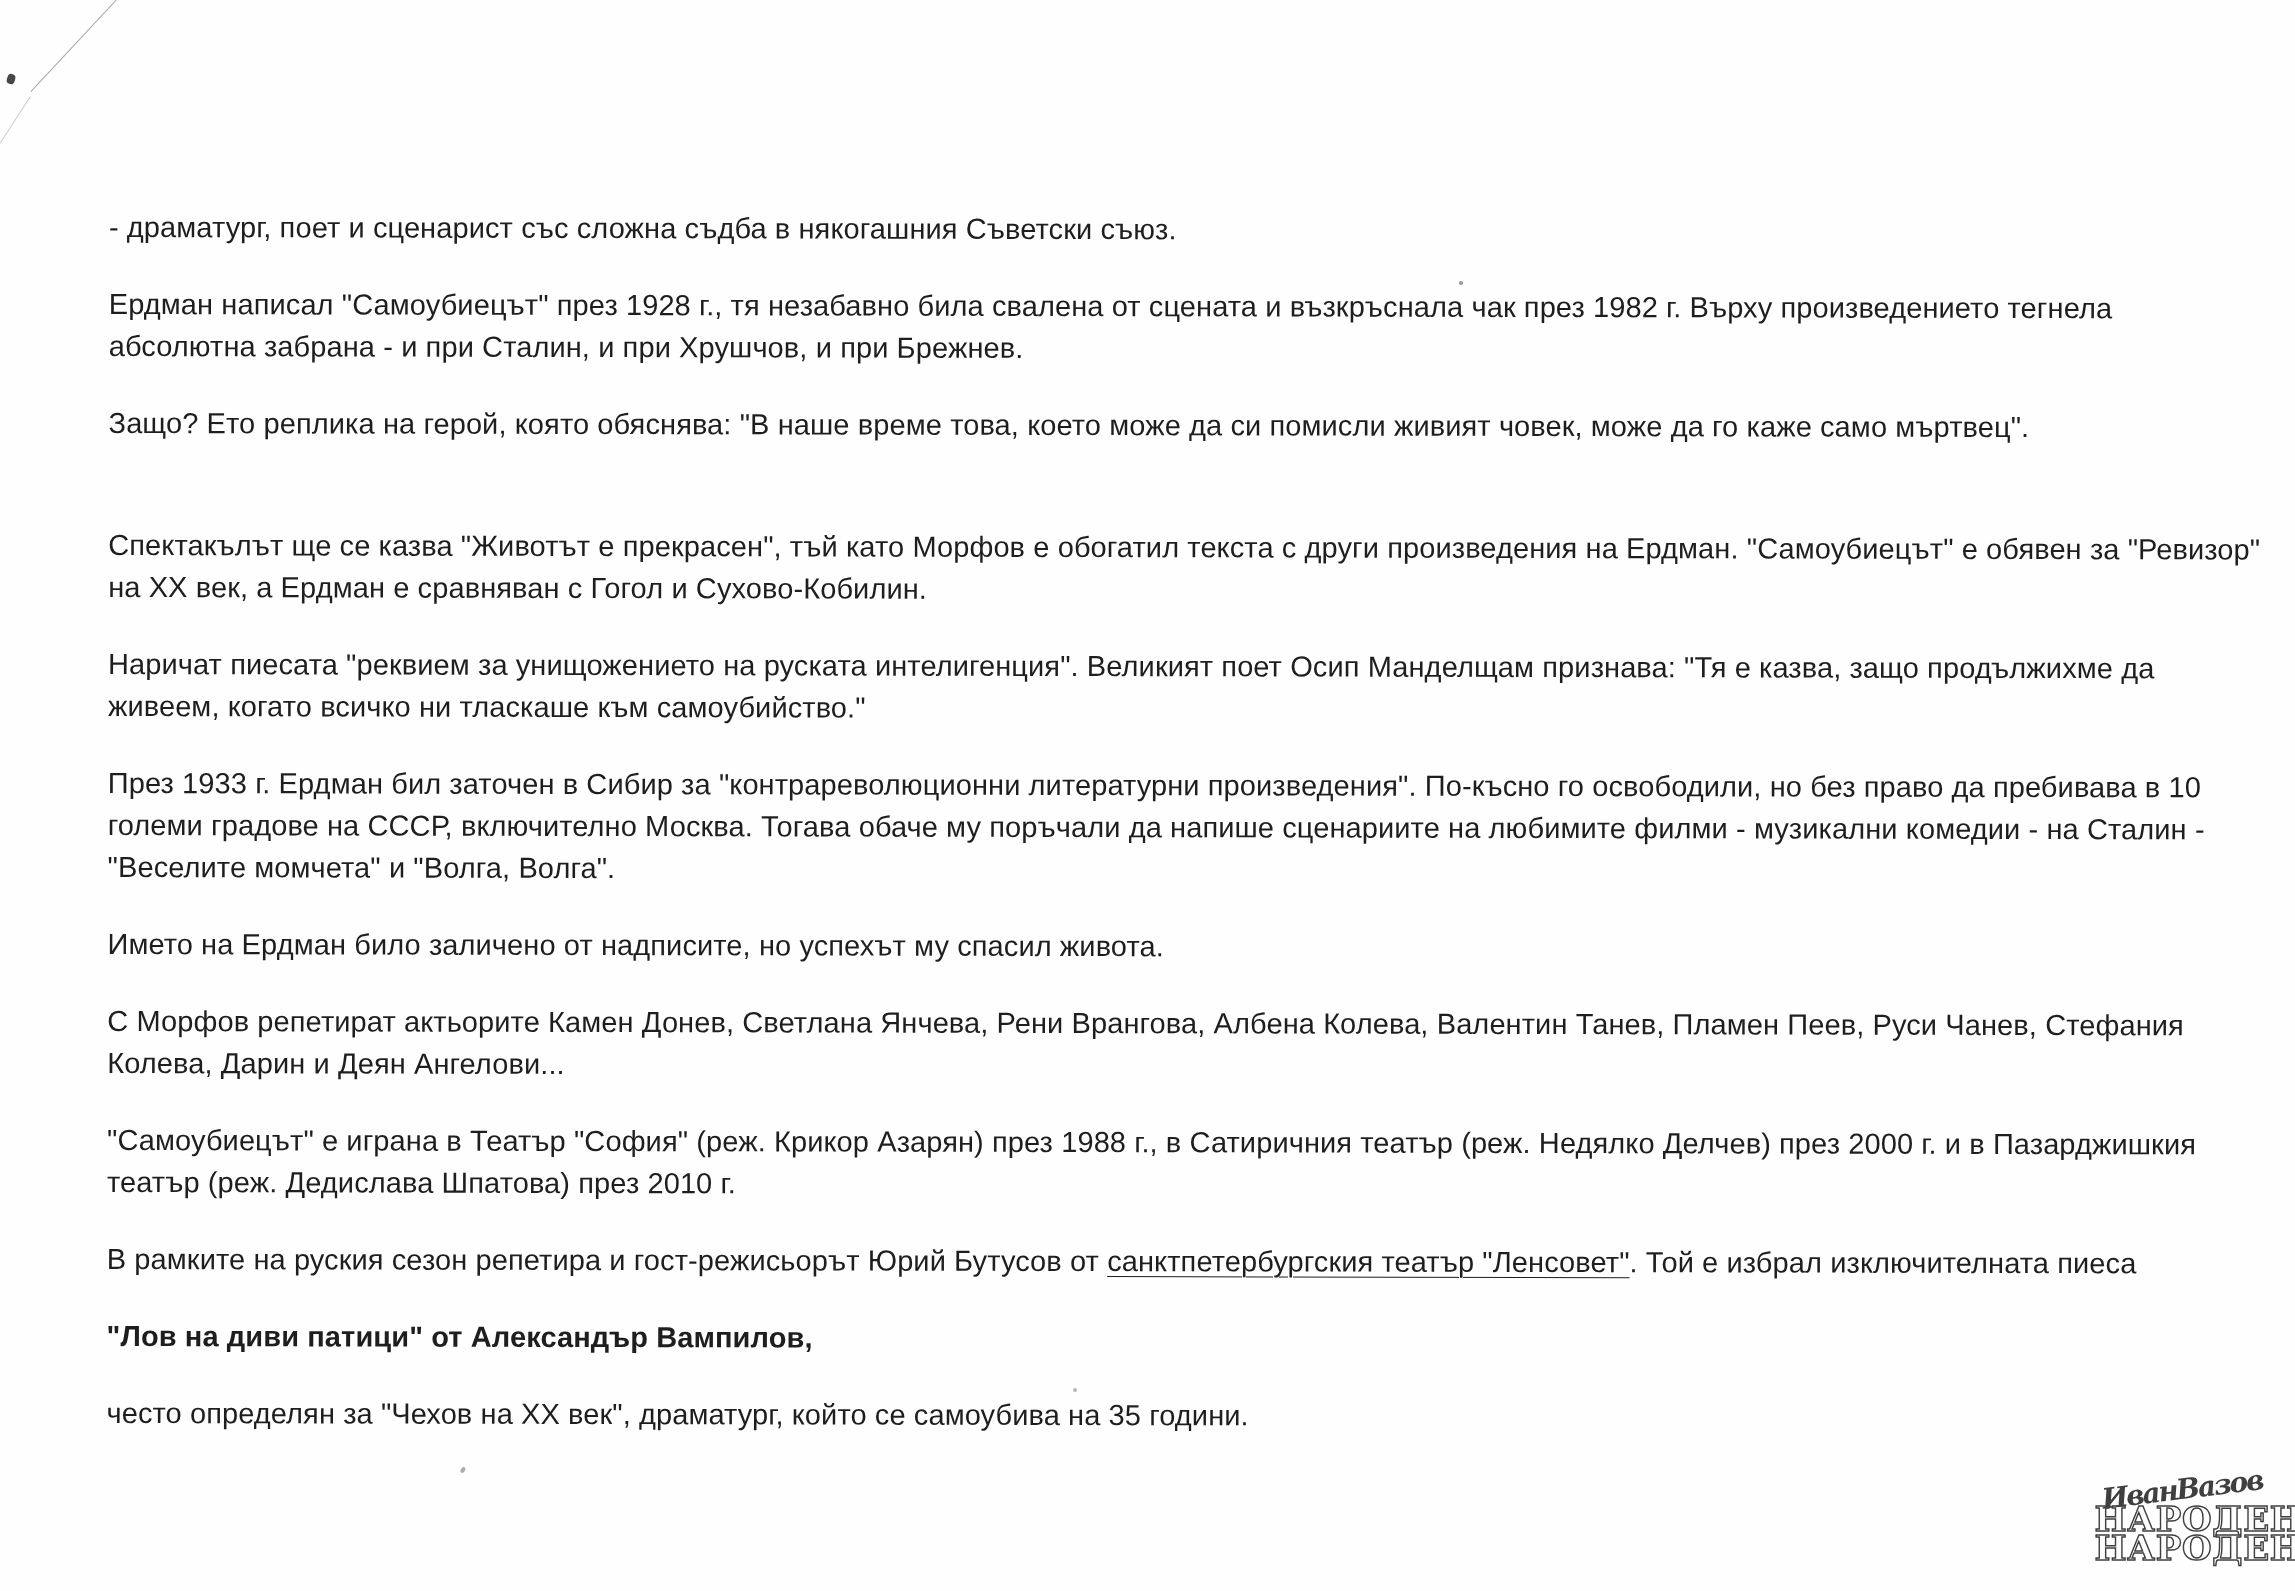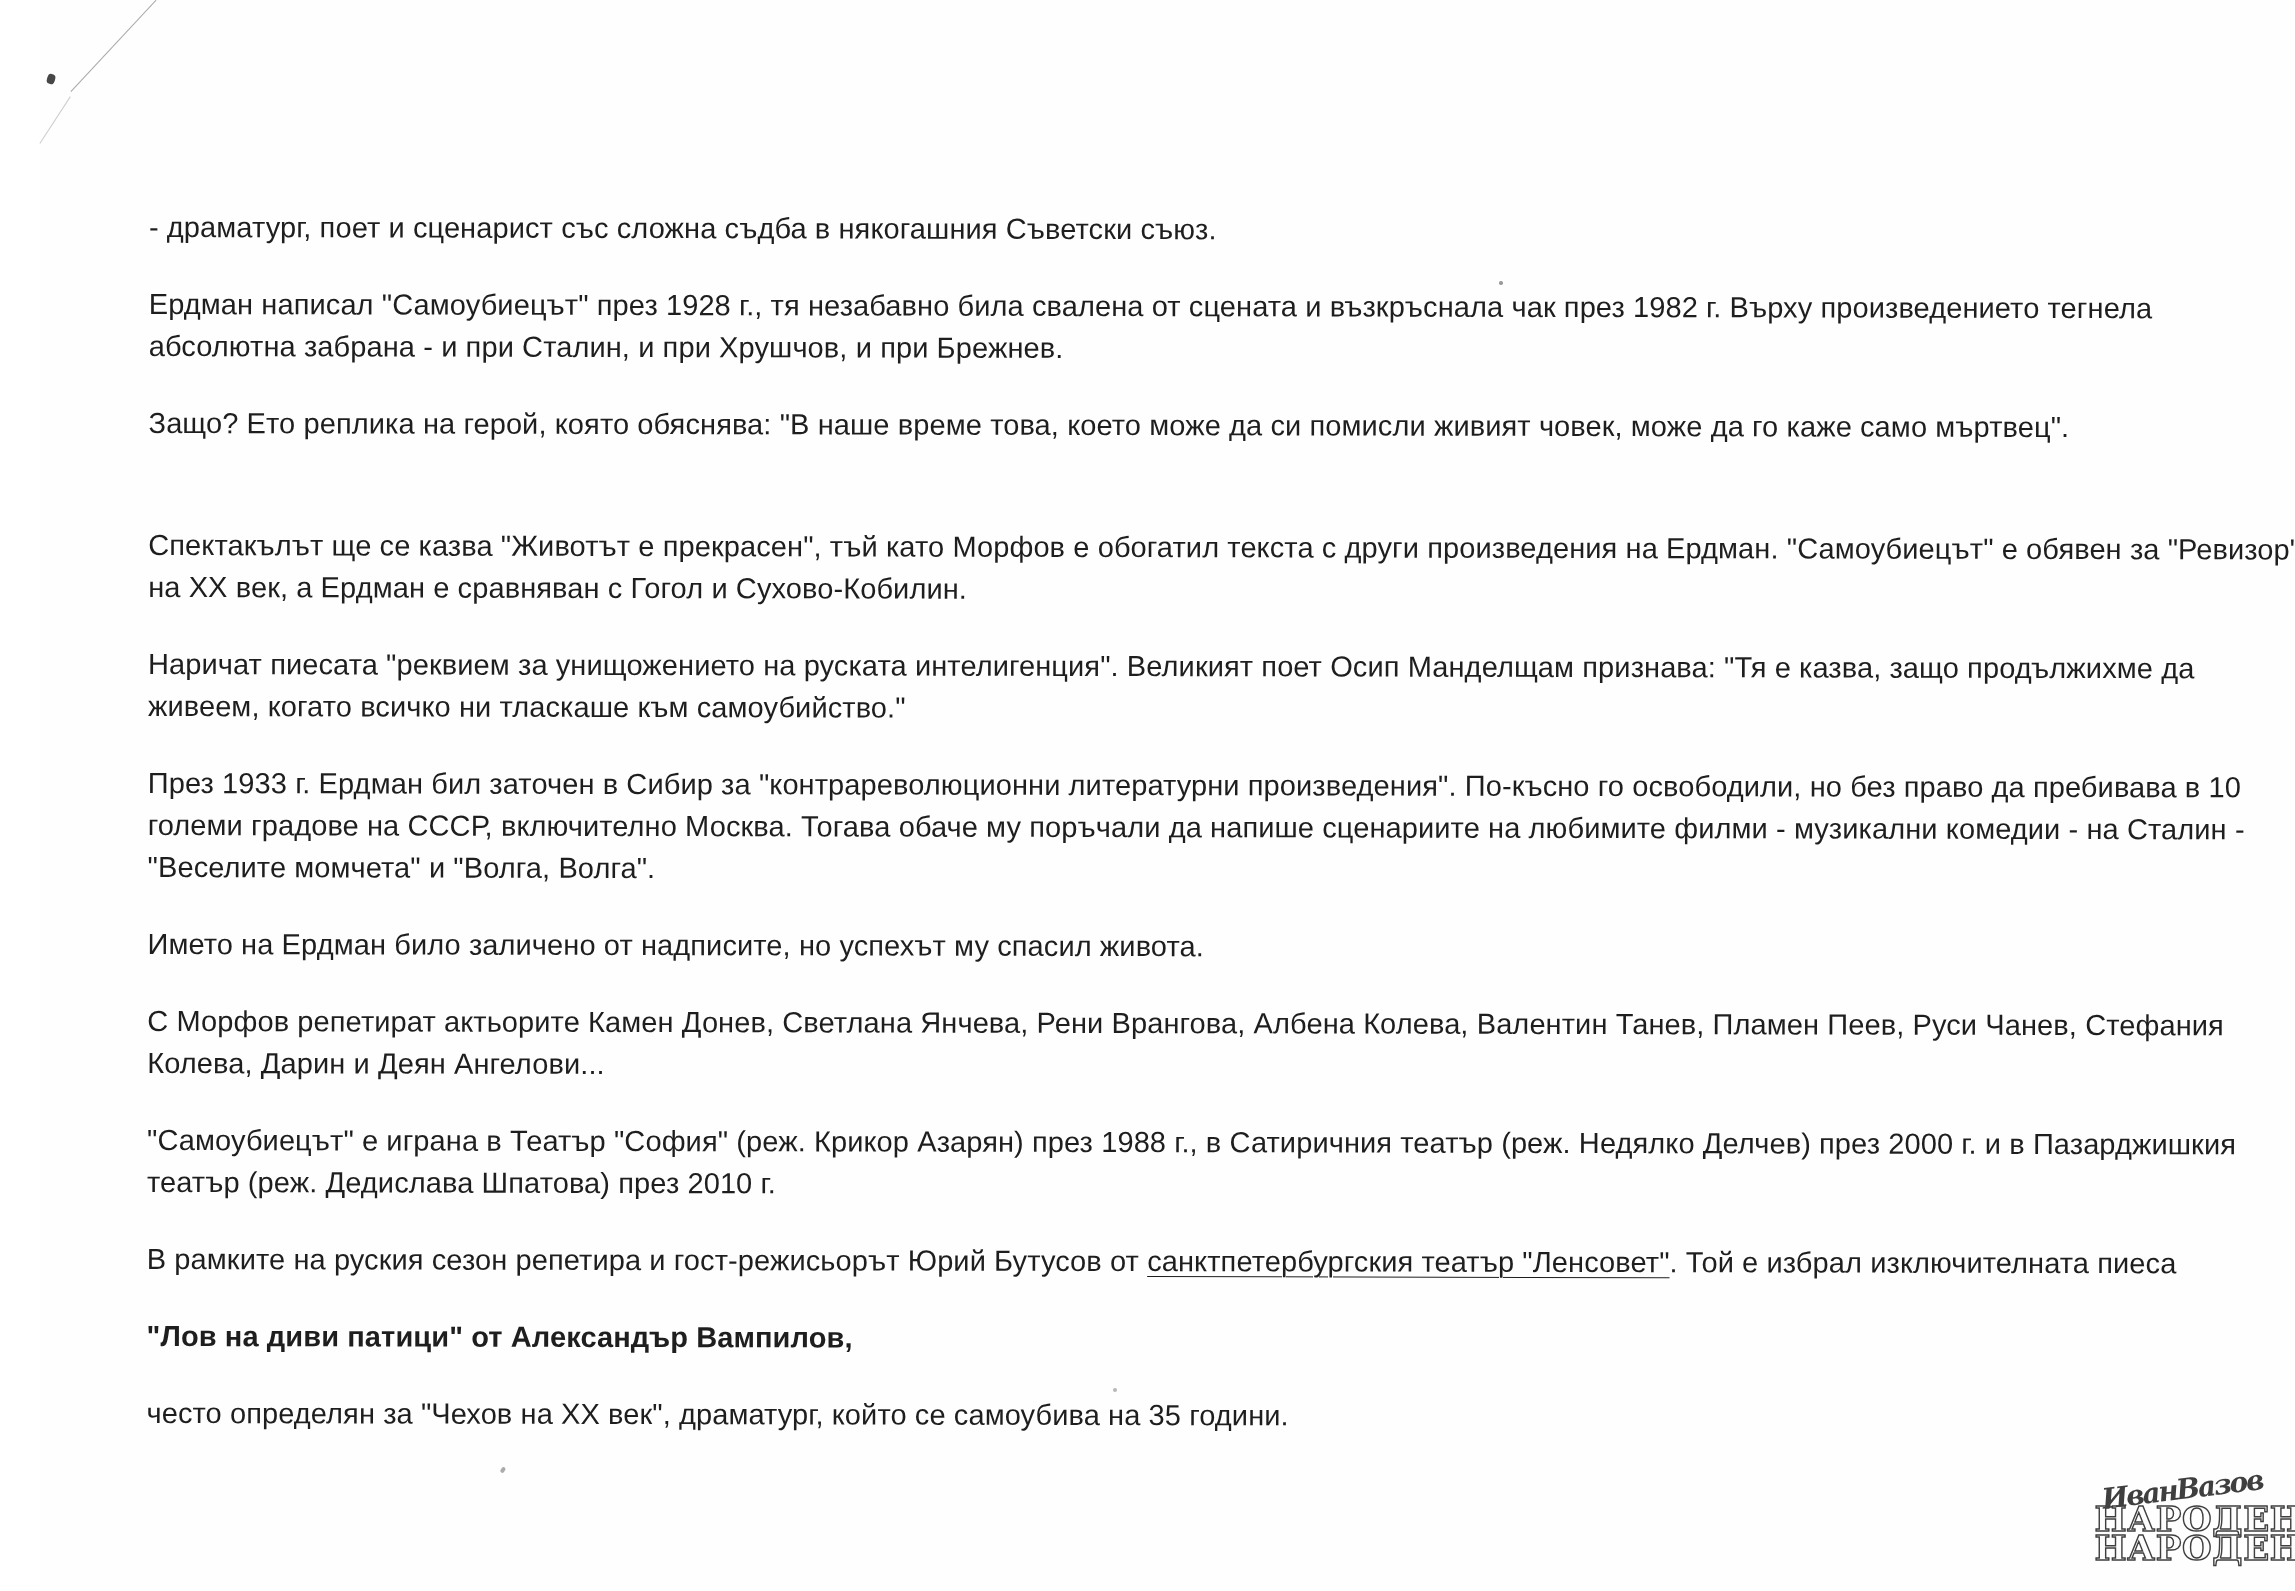--- a/index.html
+++ b/index.html
@@ -11,21 +11,20 @@
     width: 2295px;
     height: 1591px;
     position: relative;
     overflow: hidden;
     font-family: "Liberation Sans", sans-serif;
   }
   .page {
     position: absolute;
     inset: 0;
     background: #fefefe;
-    margin-left: 40px;
   }
   .content {
     position: absolute;
     left: 109px;
     top: 206px;
     width: 2153px;
     color: #1e1e1e;
     font-size: 29px;
     line-height: 42px;
     letter-spacing: 0.1px;

